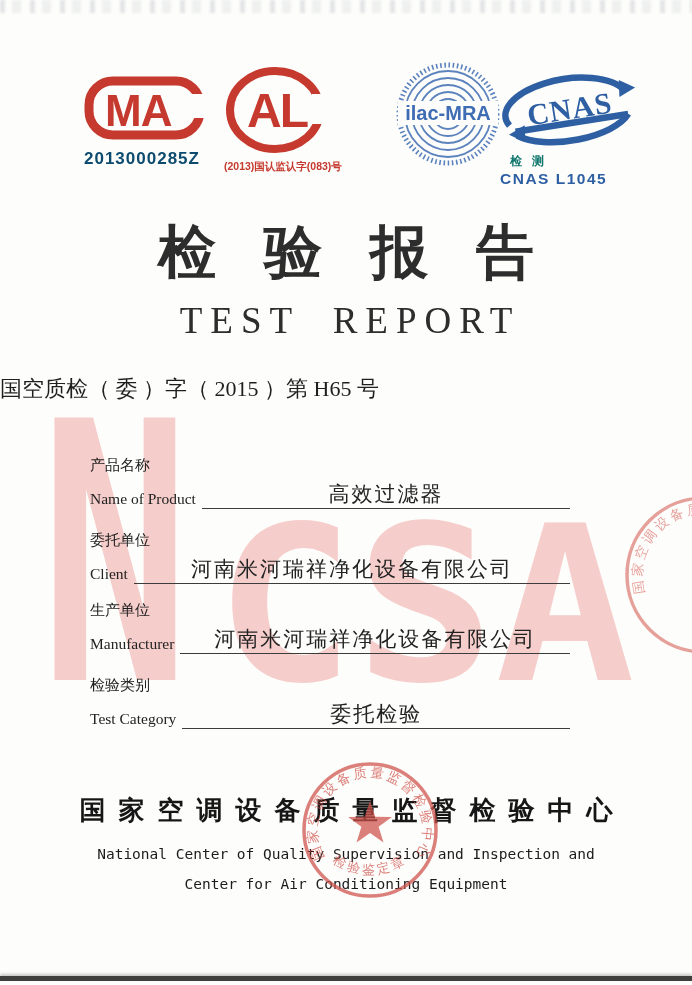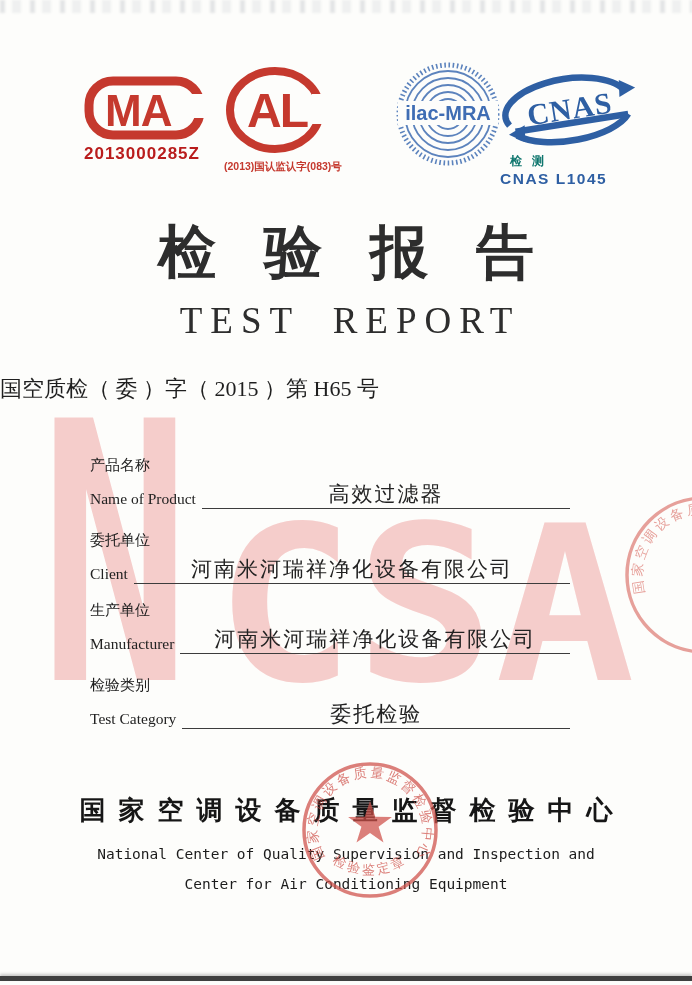--- a/index.html
+++ b/index.html
@@ -26,22 +26,22 @@
   
   .watermark { left:20px; top:395px; z-index:0; pointer-events:none; }
 
   
   .logo-block { position:absolute; z-index:1; }
   .cma-block  { left:84px;  top:76px;  width:122px; }
   .cal-block  { left:224px; top:66px;  width:148px; }
   .ilac-block { left:396px; top:62px;  width:104px; }
   .cnas-block { left:500px; top:74px;  width:148px; }
   .cma-code {
-    font-family:"Liberation Sans", sans-serif;
-    font-weight:bold; font-size:17px; color:#b91c1c; letter-spacing:1px;
+    margin-top:5px; font-family:"Liberation Sans", sans-serif;
+    font-weight:bold; font-size:17px; color:#0c4a6e; letter-spacing:1px;
   }
   .cal-caption {
     margin-top:2px; font-family:"Liberation Sans", sans-serif;
     font-weight:bold; font-size:10.5px; color:#c5392e; white-space:nowrap;
   }
   .cnas-cn {
     margin-top:1px; font-family:"Liberation Sans", sans-serif; font-weight:bold;
     font-size:12px; color:#0f766e; letter-spacing:10px; text-indent:10px;
   }
   .cnas-code {

